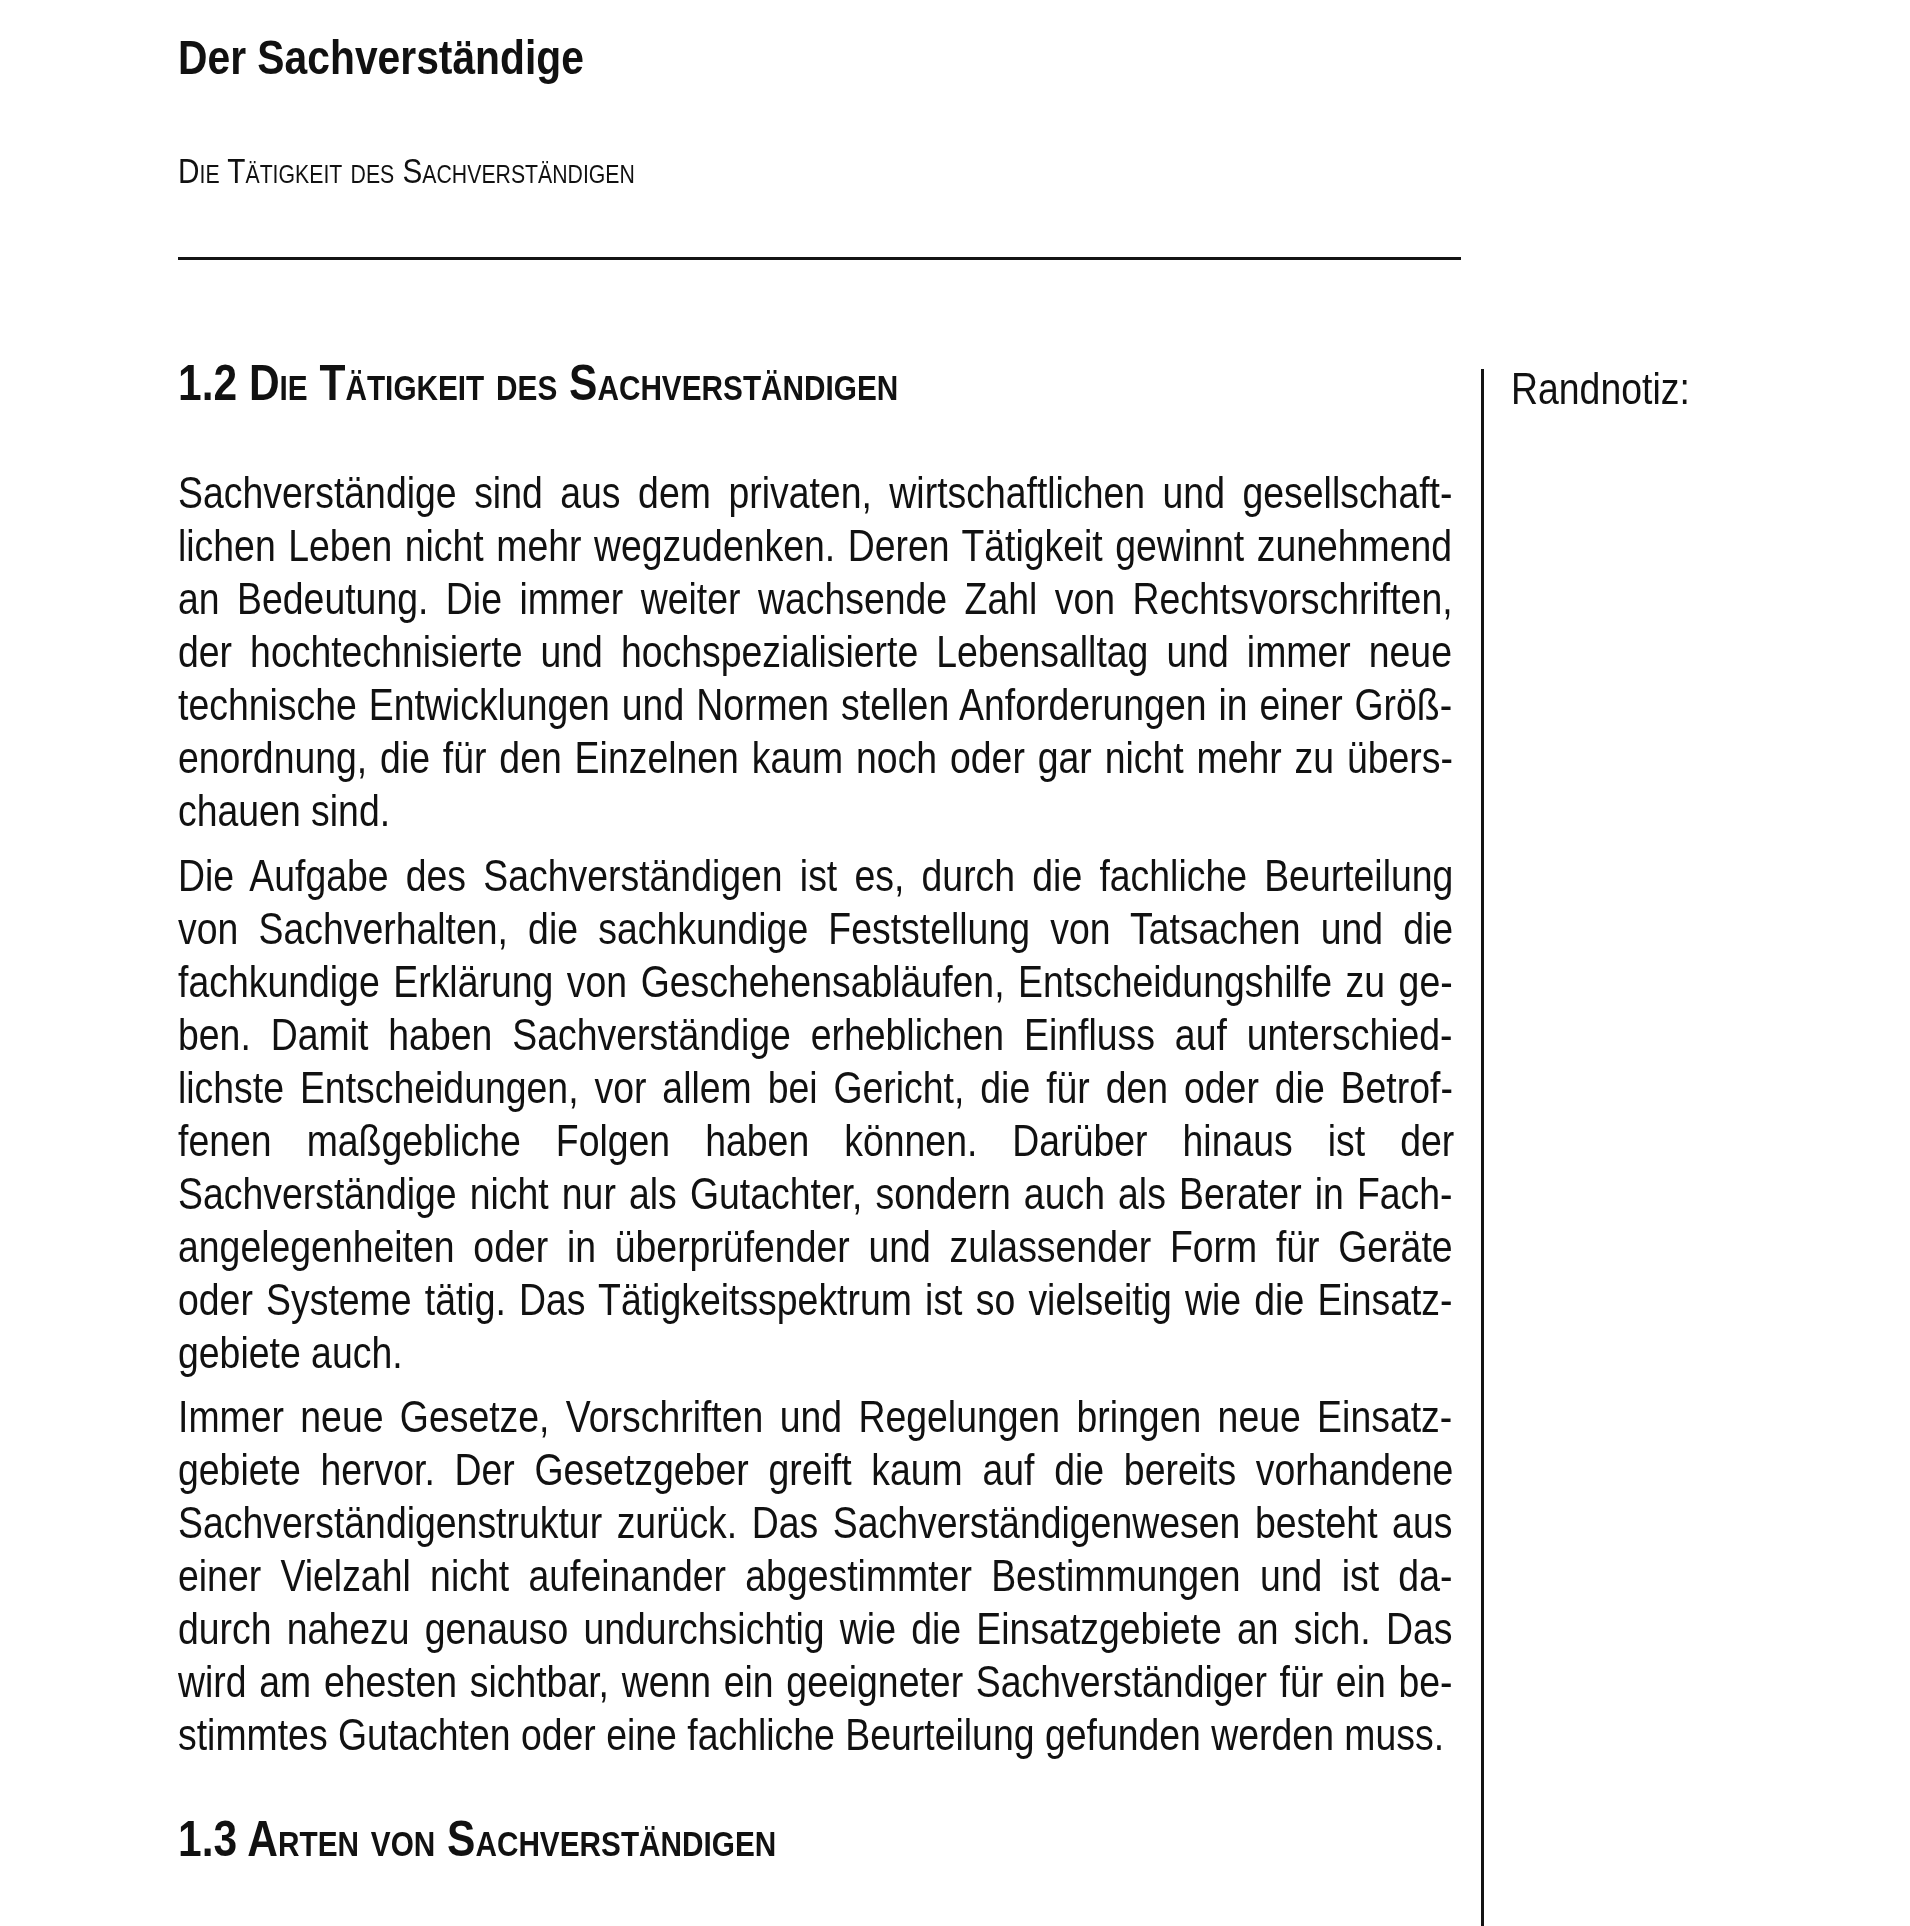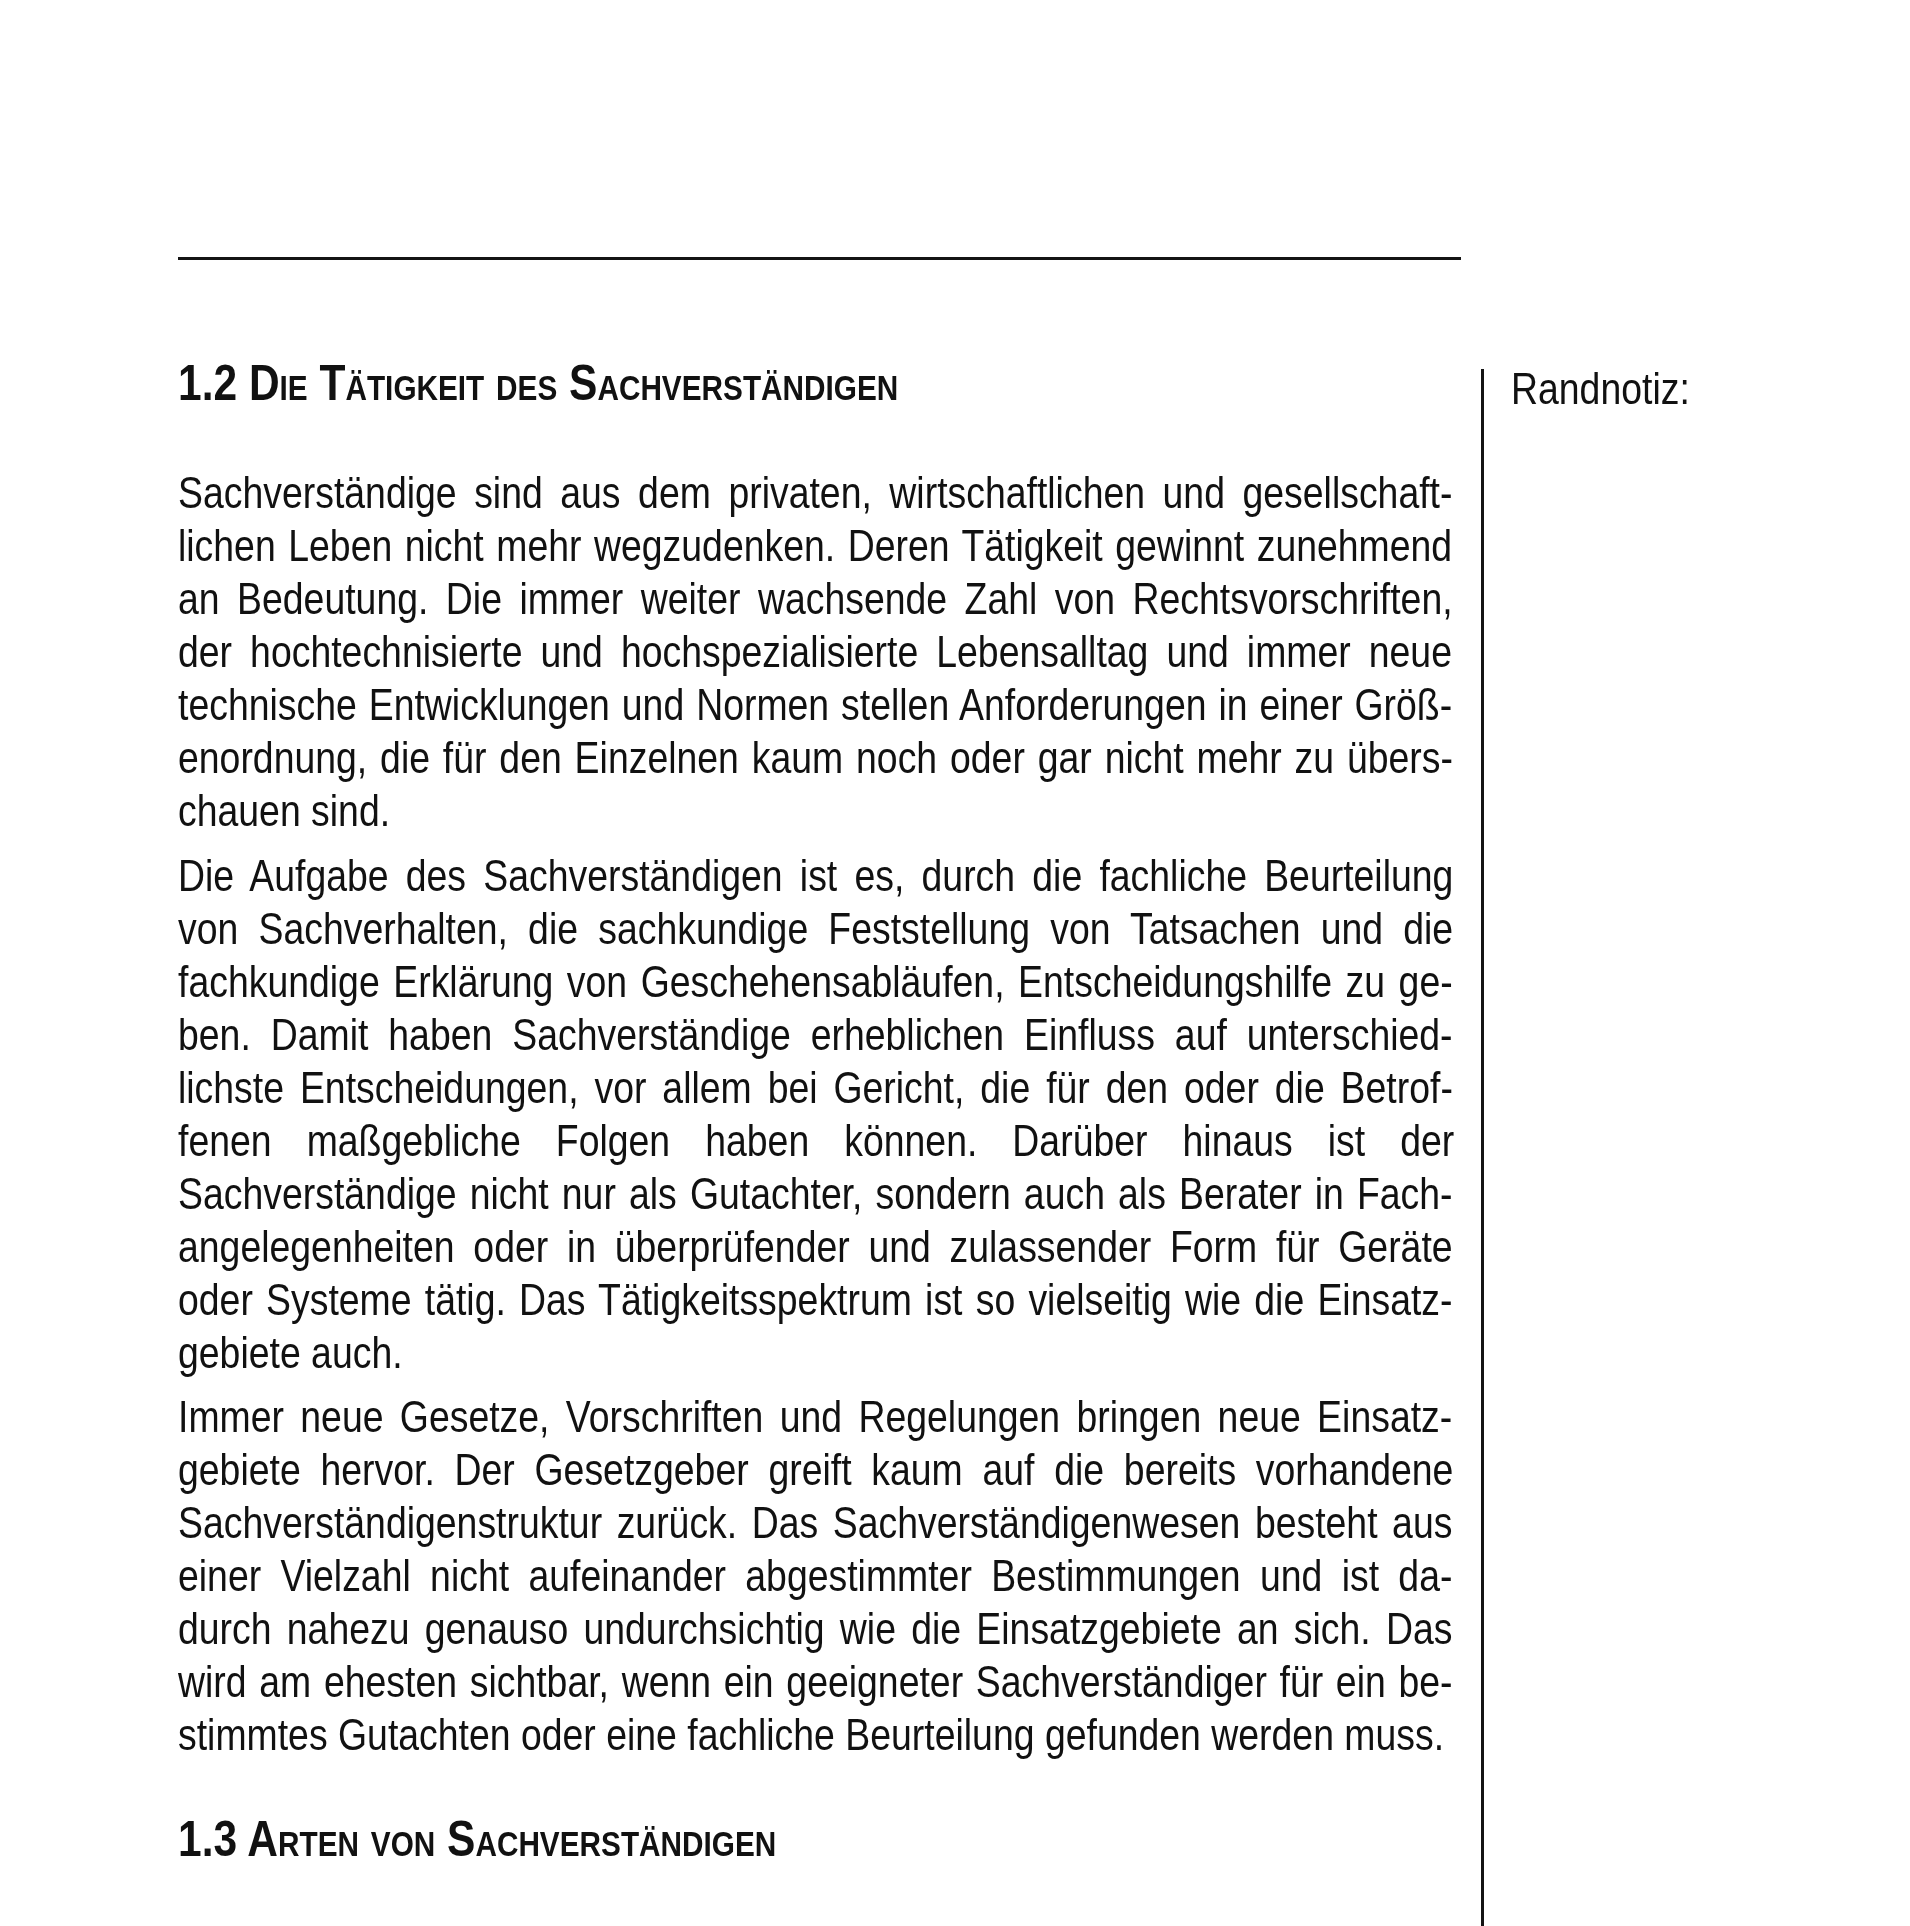--- a/index.html
+++ b/index.html
@@ -104,20 +104,24 @@
     white-space: nowrap;
     transform: scaleX(0.85);
     transform-origin: top left;
   }
 </style>
 </head>
 <body>
 
 <div class="page">
 
+  <div class="header-block">
+    <div class="doc-title cond">Der Sachverständige</div>
+    <div class="doc-subtitle cond">Die Tätigkeit des Sachverständigen</div>
+  </div>
 
   <div class="header-rule"></div>
 
   <div class="main-col">
 
   <div class="sec-heading">1.2 Die Tätigkeit des Sachverständigen</div>
       <div class="para">
         <div class="jline" style="word-spacing: 8.4px;"><span>Sachverständige sind aus dem privaten, wirtschaftlichen und gesellschaft-</span></div>
         <div class="jline" style="word-spacing: 2.5px;"><span>lichen Leben nicht mehr wegzudenken. Deren Tätigkeit gewinnt zunehmend</span></div>
         <div class="jline" style="word-spacing: 8.3px;"><span>an Bedeutung. Die immer weiter wachsende Zahl von Rechtsvorschriften,</span></div>

